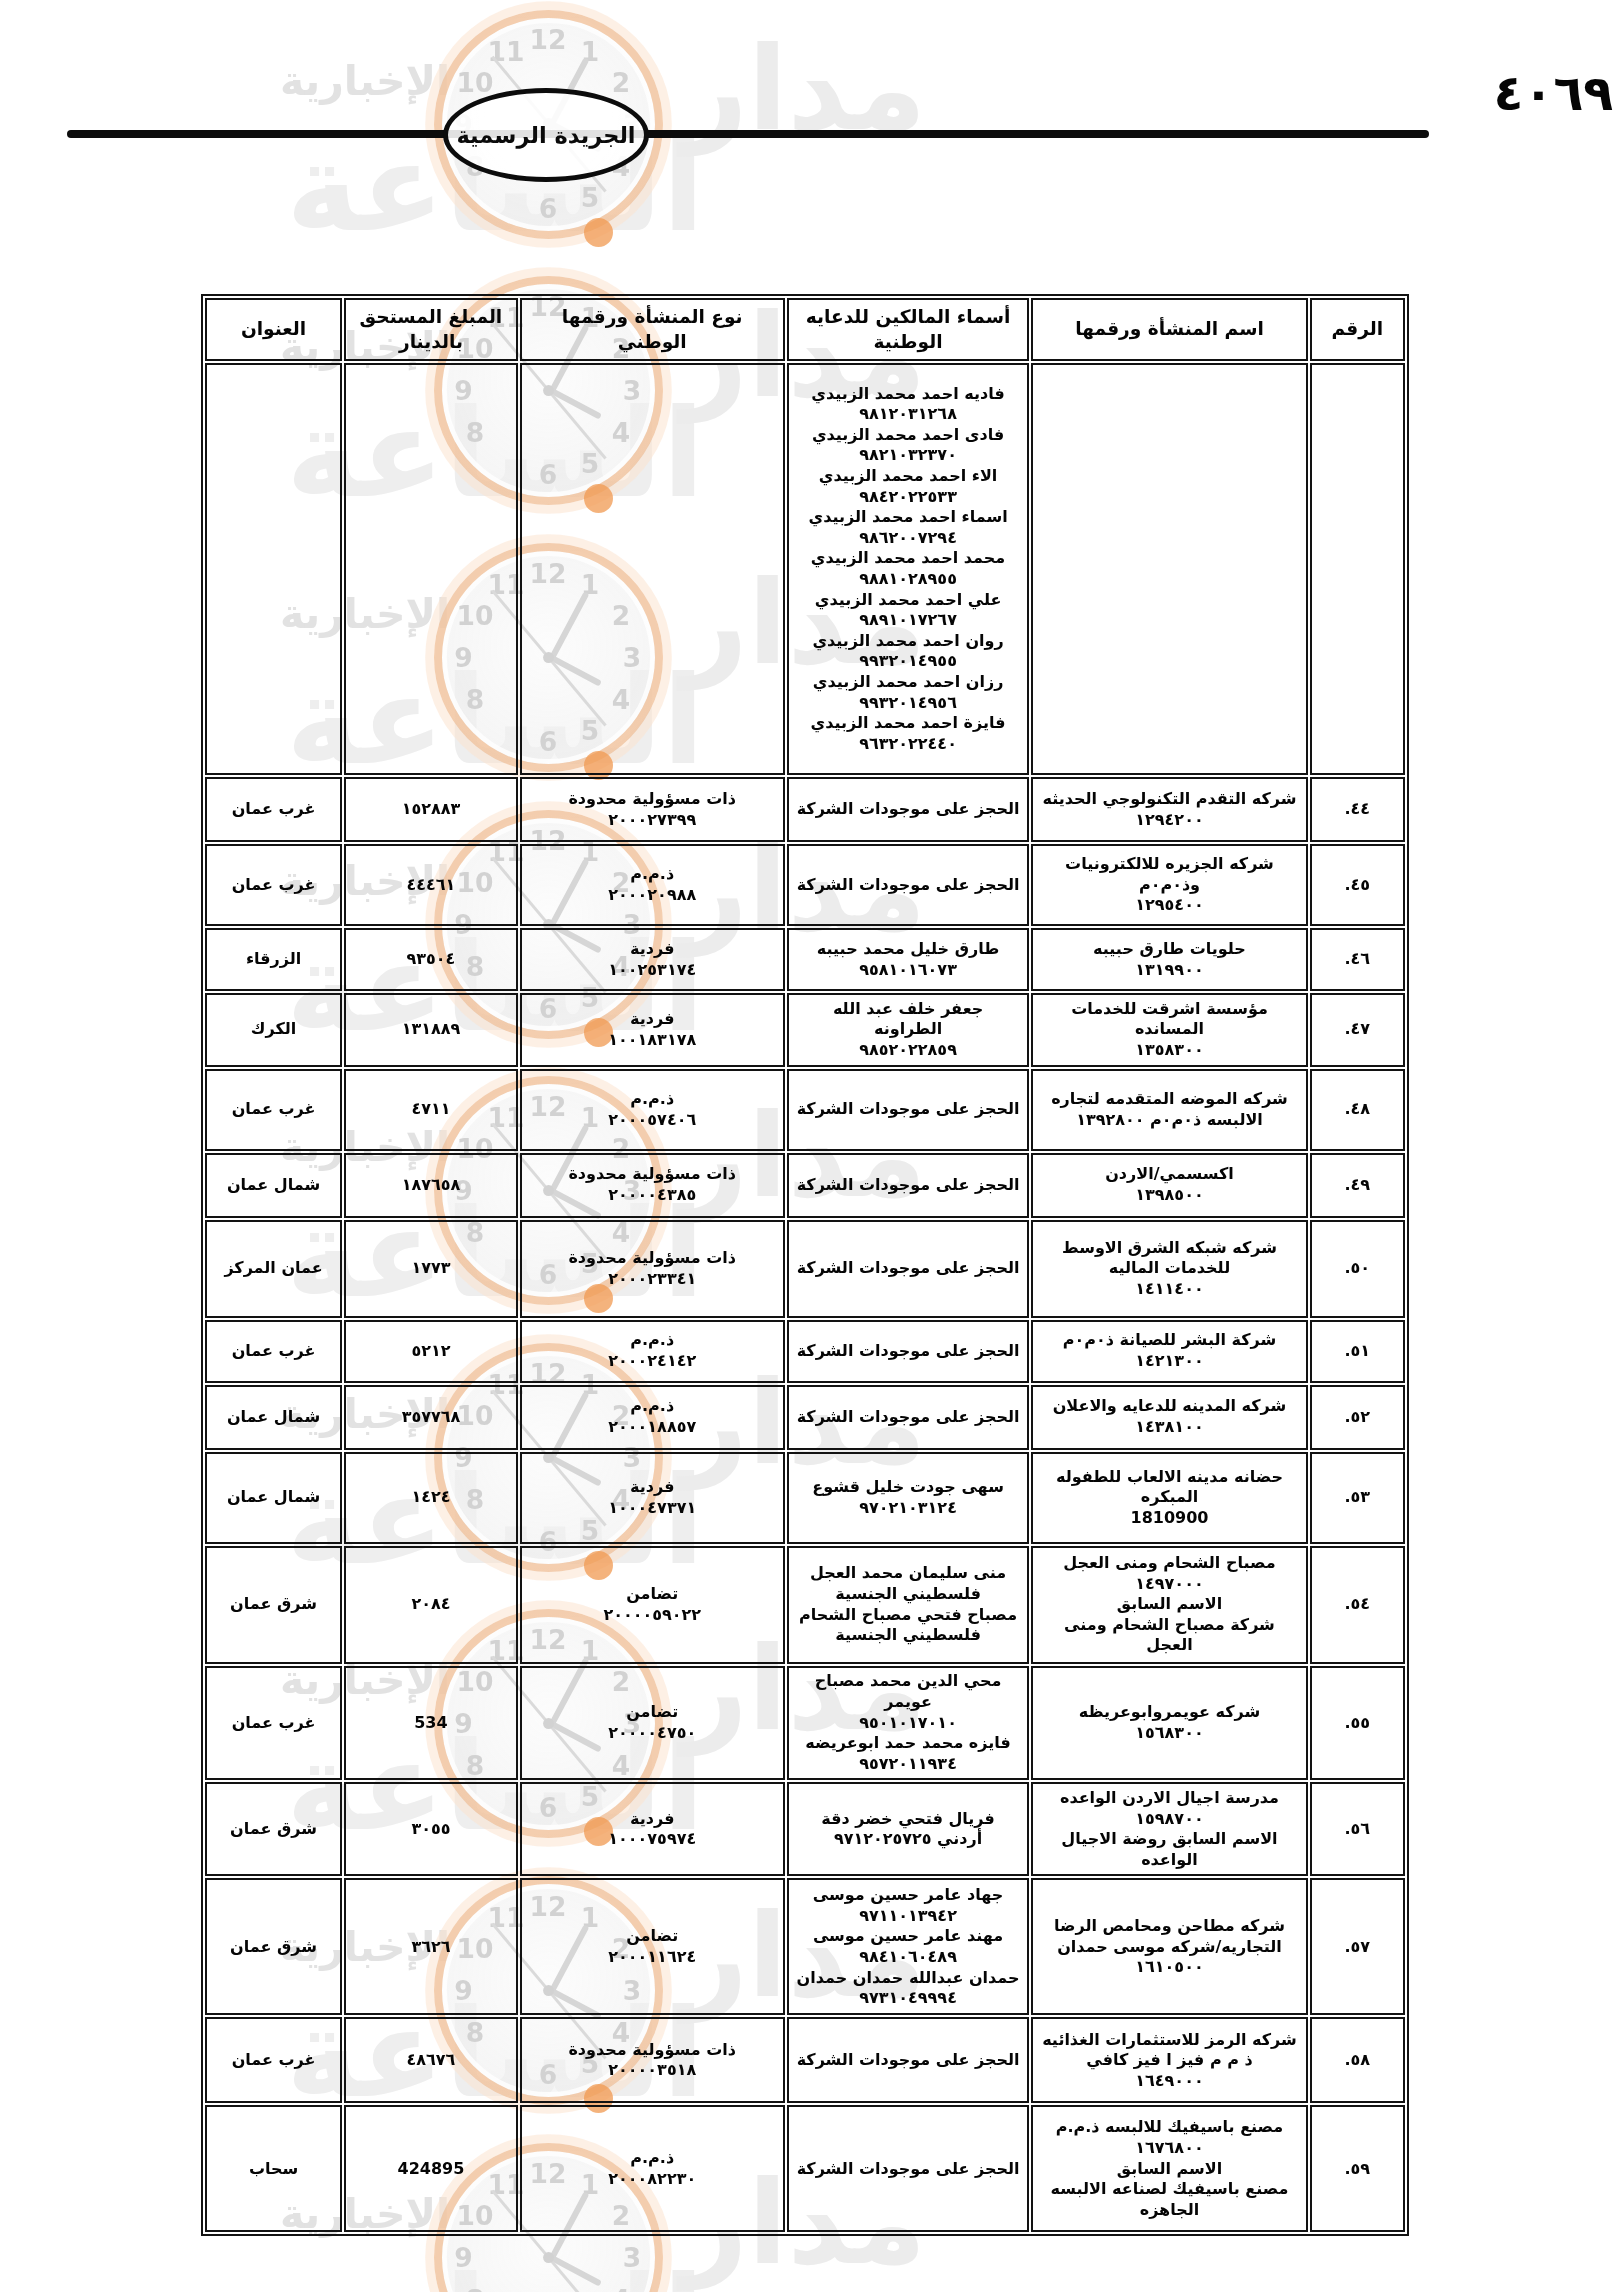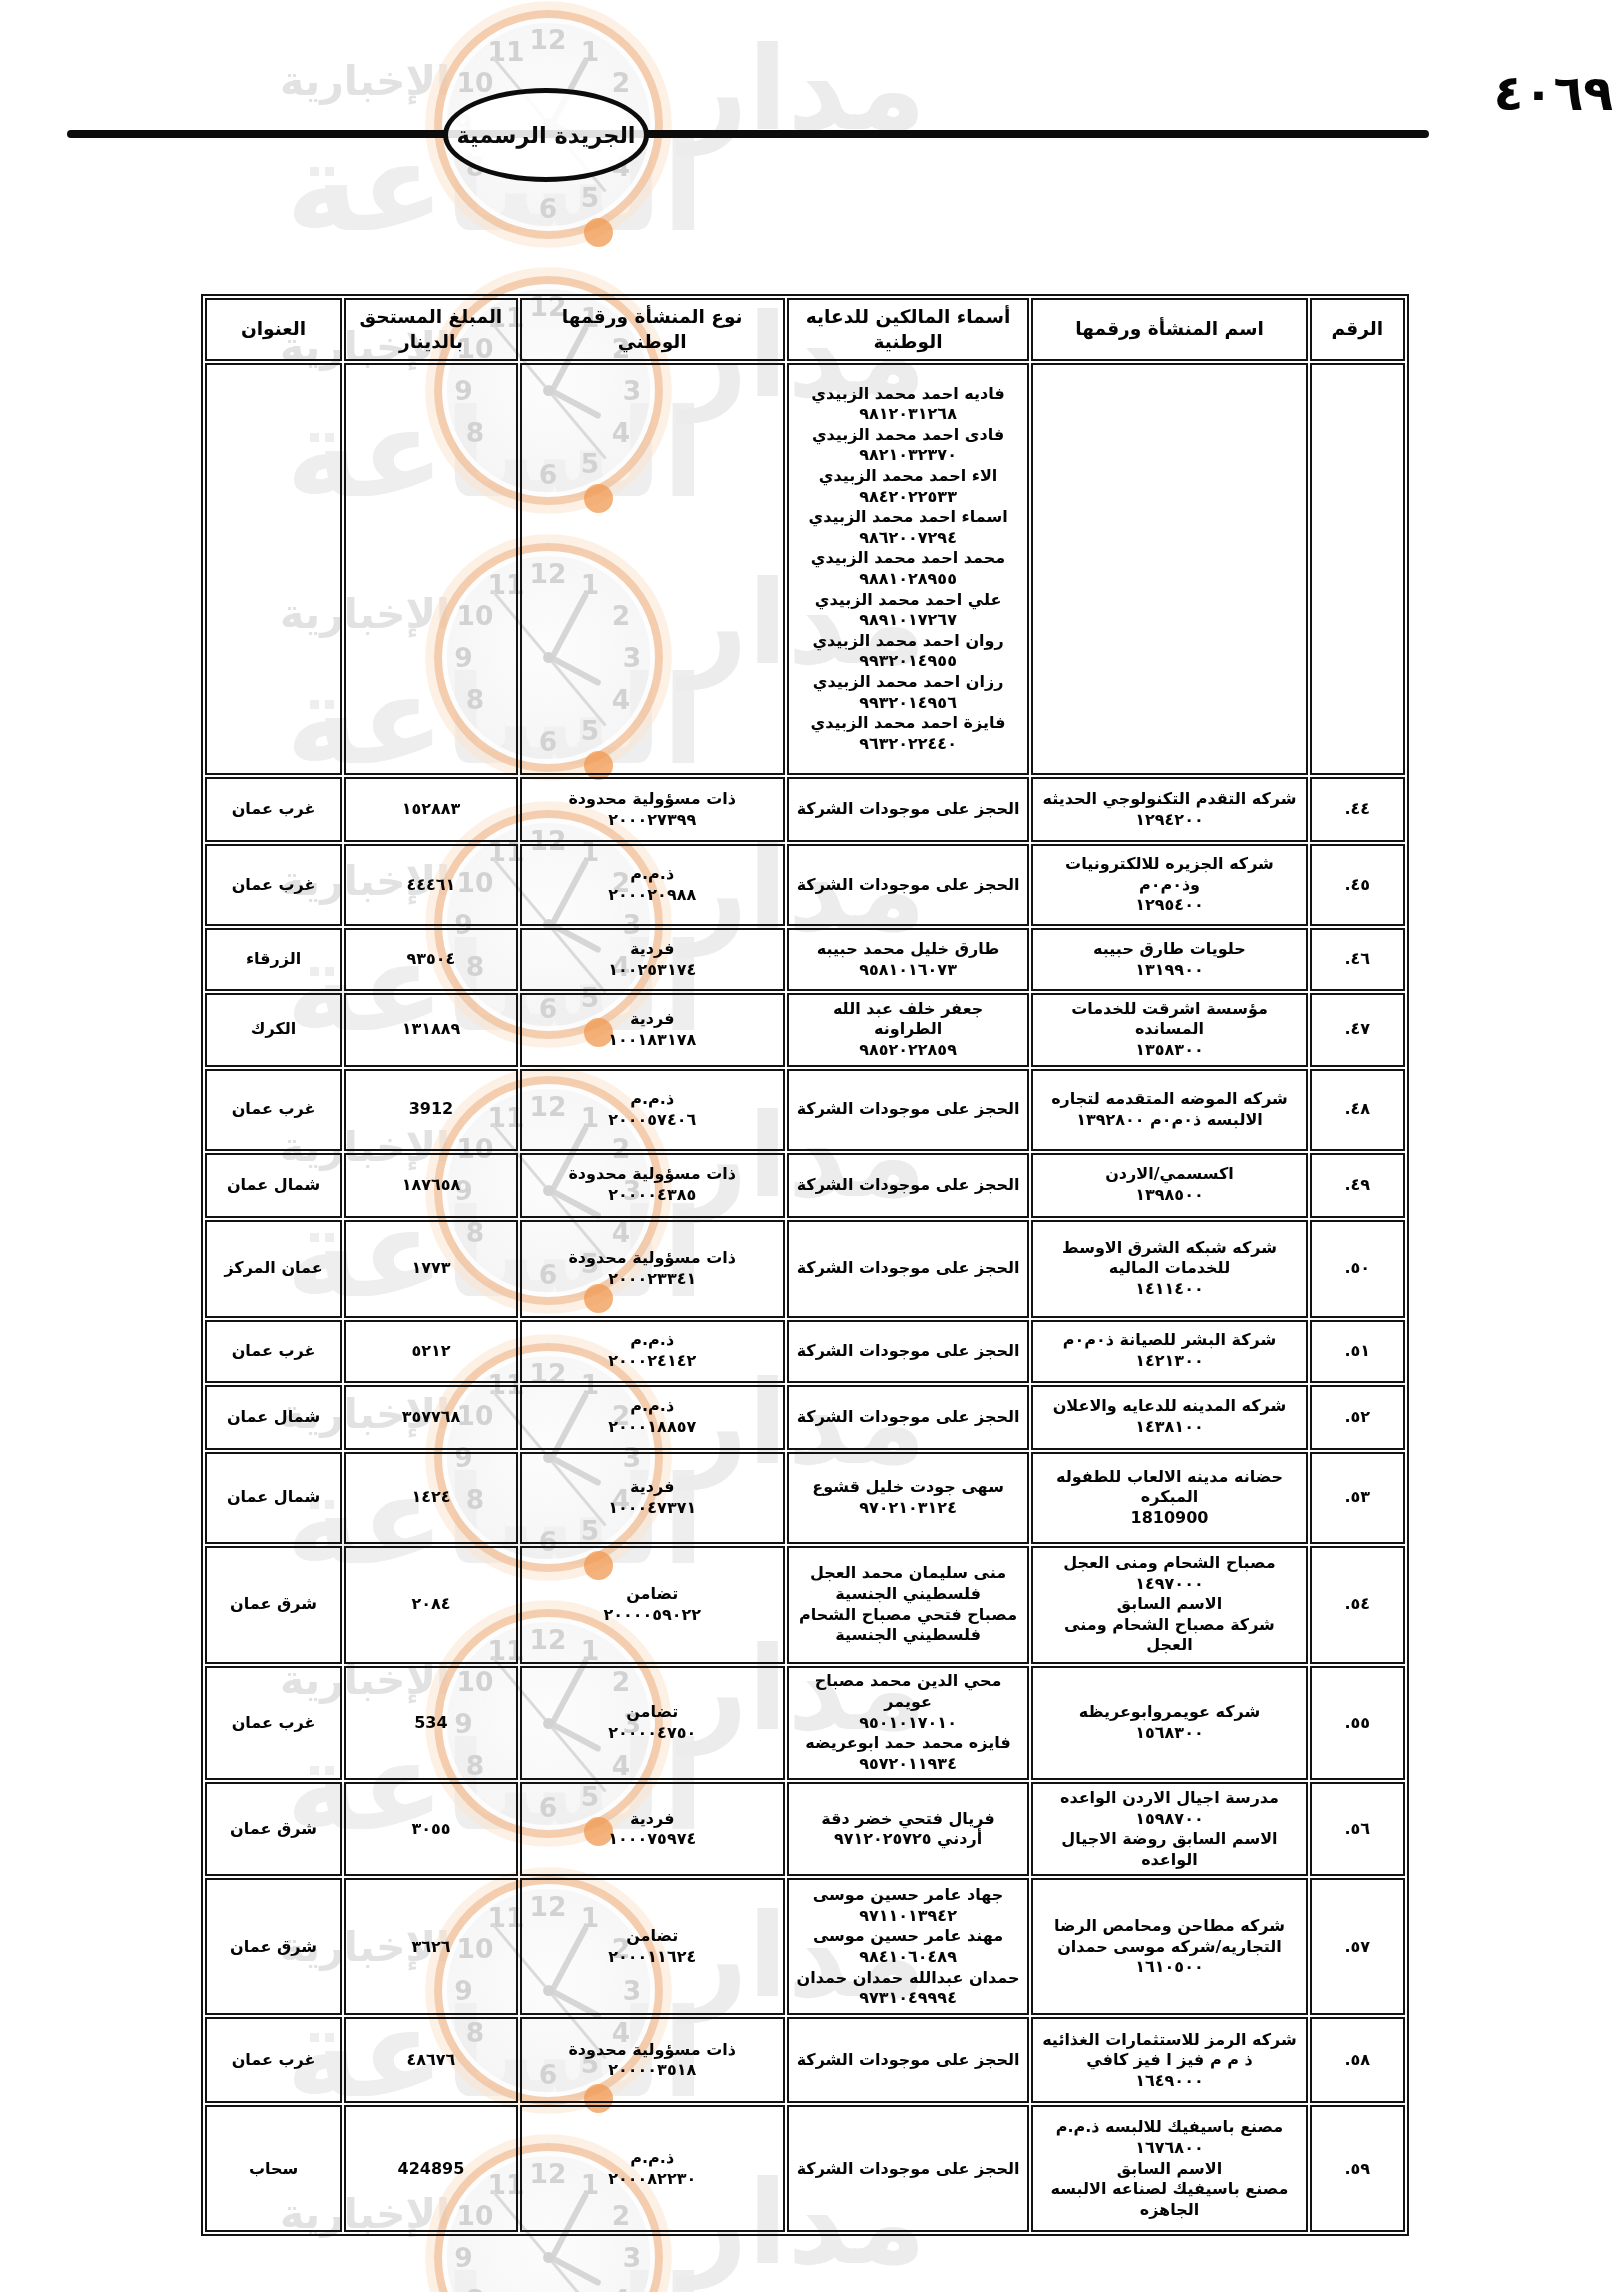--- a/index.html
+++ b/index.html
@@ -341,21 +341,21 @@
         <td><div class="cell-line">جعفر خلف عبد الله الطراونه</div><div class="cell-line">٩٨٥٢٠٢٢٨٥٩</div></td>
         <td><div class="cell-line">فردية</div><div class="cell-line">١٠٠١٨٣١٧٨</div></td>
         <td>١٣١٨٨٩</td>
         <td>الكرك</td>
       </tr>
       <tr style="height: 82px;">
         <td>٤٨.</td>
         <td><div class="cell-line">شركه الموضه المتقدمه لتجاره</div><div class="cell-line">الالبسه ذ٠م٠م ١٣٩٢٨٠٠</div></td>
         <td><div class="cell-line">الحجز على موجودات الشركة</div></td>
         <td><div class="cell-line">ذ.م.م</div><div class="cell-line">٢٠٠٠٥٧٤٠٦</div></td>
-        <td>3912</td>
+        <td>٤٧١١</td>
         <td>غرب عمان</td>
       </tr>
       <tr style="height: 65px;">
         <td>٤٩.</td>
         <td><div class="cell-line">اكسسمي/الاردن</div><div class="cell-line">١٣٩٨٥٠٠</div></td>
         <td><div class="cell-line">الحجز على موجودات الشركة</div></td>
         <td><div class="cell-line">ذات مسؤولية محدودة</div><div class="cell-line">٢٠٠٠٠٤٣٨٥</div></td>
         <td>١٨٧٦٥٨</td>
         <td>شمال عمان</td>
       </tr>

